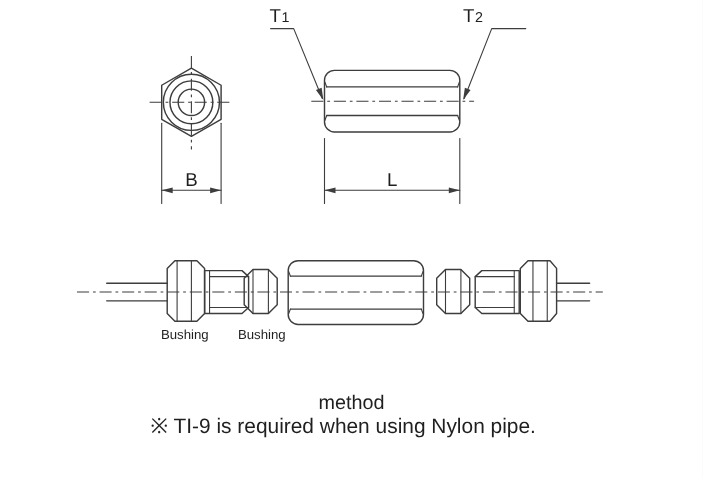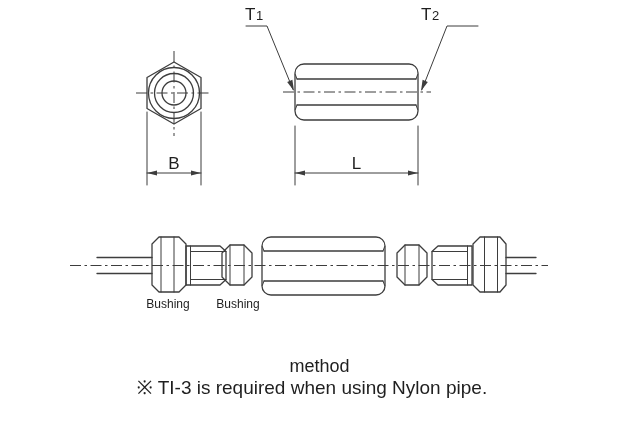--- a/index.html
+++ b/index.html
@@ -141,14 +141,14 @@
 
   <div class="lbl dim-lbl center" style="left:295px; top:154px; width:123px;">L</div>
 
   <div class="lbl part-lbl center" style="left:125px; top:297px; width:86px;">Bushing</div>
 
   <div class="lbl part-lbl center" style="left:199px; top:297px; width:78px;">Bushing</div>
 
 
   <div class="lbl cap-lbl center" style="left:0; top:356px; width:639px;">method</div>
 
-  <div class="lbl note-lbl center" style="left:0; top:374px; width:624px;">※ TI-3 is required when using Nylon pipe.</div>
+  <div class="lbl note-lbl center" style="left:0; top:374px; width:624px;">※ TI-9 is required when using Nylon pipe.</div>
 </div>
 
 </body></html>

